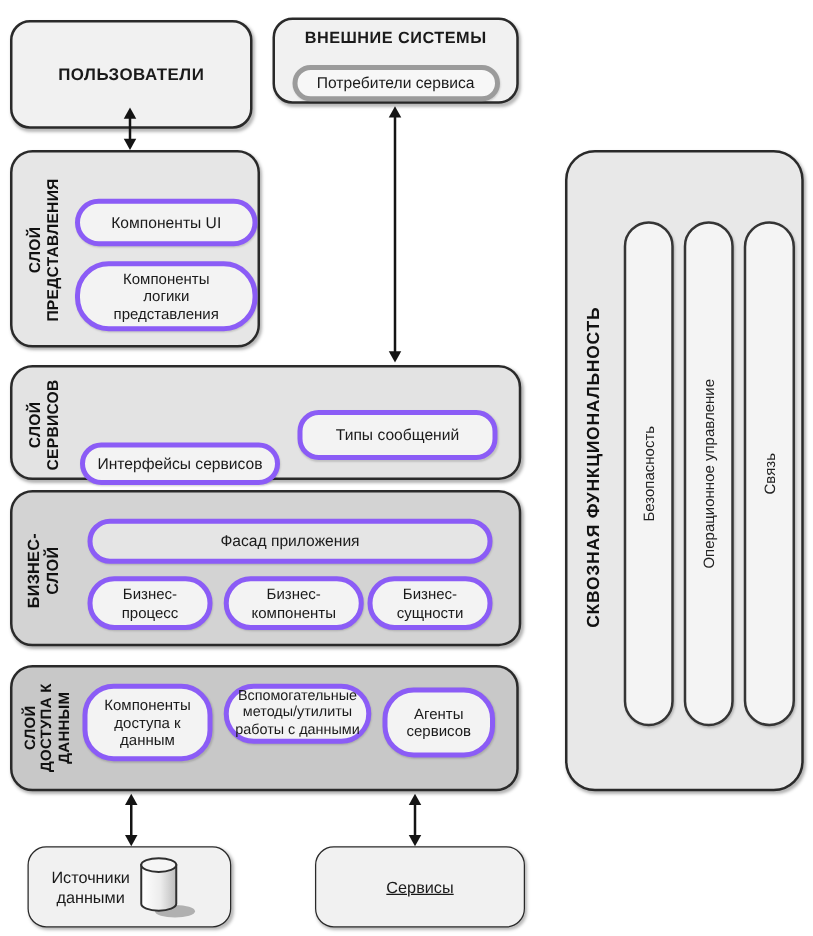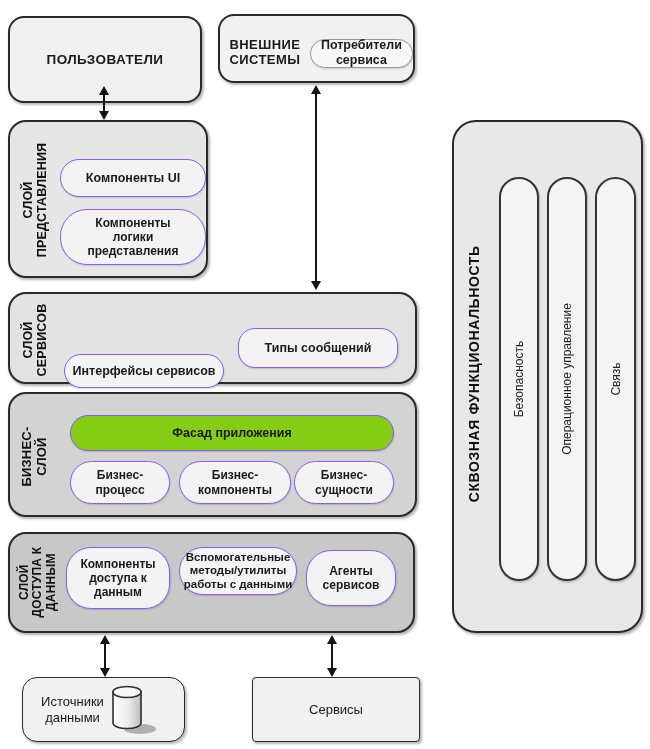--- a/index.html
+++ b/index.html
@@ -20,25 +20,24 @@
     box-shadow:1.5px 2px 2.5px rgba(0,0,0,.3);box-sizing:border-box;
   }
   
   .vlabel{
     position:absolute;transform:rotate(-90deg);text-align:center;
     font-weight:bold;font-size:12.5px;line-height:1.12;white-space:pre-line;
     letter-spacing:.2px;color:#111;
   }
   
   .pill{
-    position:absolute;background:#f3f3f3;border:1px solid #8b5cf6;border-radius:26px;
+    position:absolute;background:#f3f3f3;border:4px solid #8b5cf6;border-radius:26px;
     box-sizing:border-box;display:flex;align-items:center;justify-content:center;
     font-size:12px;line-height:1.18;text-align:center;white-space:pre-line;
     box-shadow:.5px 1px 1.5px rgba(0,0,0,.15);
-    font-weight:bold;
   }
   
   .vpill{
     position:absolute;background:#f4f4f4;border:2px solid #353535;border-radius:21px;
     box-sizing:border-box;box-shadow:1px 1.5px 2px rgba(0,0,0,.22);
   }
   .vpill-text{
     position:absolute;left:50%;top:50%;width:400px;
     transform:translate(-50%,-50%) rotate(-90deg);
     text-align:center;font-size:12px;color:#222;
@@ -61,21 +60,21 @@
 </style>
 </head>
 <body>
 
 <div id="canvas">
 
   <div class="box" style="left:8px;top:16px;width:194px;height:87px;">
     <div class="box-title">ПОЛЬЗОВАТЕЛИ</div>
   </div>
 
-  <div class="box" style="left:218px;top:14px;width:197px;height:69px;flex-direction:row;justify-content:space-between;padding-top:6px;">
+  <div class="box" style="left:218px;top:14px;width:197px;height:69px;flex-direction:column;justify-content:space-between;padding-top:6px;">
     <div class="box-title" style="font-size:13px;">ВНЕШНИЕ СИСТЕМЫ</div>
     <div class="pill" style="position:relative;margin-top:3px;width:166px;height:29px;border-radius:15px;background:#f7f7f7;border-color:#9b9b9b;font-size:12.5px;">
       <span>Потребители сервиса</span>
     </div>
   </div>
 
   <div class="arrow" style="left:103px;top:94px;height:18px;"></div>
   <div class="arrow" style="left:315px;top:93px;height:189px;"></div>
 
   <div class="layer" style="left:8px;top:120px;width:200px;height:158px;background:#e6e6e6;">
@@ -98,21 +97,21 @@
       <span>Интерфейсы сервисов</span>
     </div>
     <div class="pill" style="left:228px;top:34px;width:160px;height:40px;border-radius:17px;font-size:12.5px;">
       <span>Типы сообщений</span>
     </div>
   </div>
 
   <div class="layer" style="left:8px;top:392px;width:409px;height:125px;background:#d3d3d3;">
     <div class="vlabel" style="left:-27px;top:48px;width:104px;font-size:13px;">БИЗНЕС-
 СЛОЙ</div>
-    <div class="pill" style="left:60px;top:21px;width:324px;height:36px;border-radius:18px;background:#84cc16;font-size:12.5px;">
+    <div class="pill" style="left:60px;top:21px;width:324px;height:36px;border-radius:18px;background:#e5e5e5;font-size:12.5px;">
       <span>Фасад приложения</span>
     </div>
     <div class="pill" style="left:60px;top:67px;width:100px;height:43px;border-radius:22px;">
       <span>Бизнес-
 процесс</span>
     </div>
     <div class="pill" style="left:169px;top:67px;width:112px;height:43px;border-radius:22px;">
       <span>Бизнес-
 компоненты</span>
     </div>
@@ -157,21 +156,21 @@
             <stop offset="1" stop-color="#bcbcbc"></stop>
           </linearGradient>
         </defs>
         <ellipse cx="32" cy="47" rx="16" ry="5" fill="#9a9a9a" opacity="0.75"></ellipse>
         <path d="M5 10 L5 41 A14 5.5 0 0 0 33 41 L33 10 Z" fill="url(#cylg)" stroke="#2f2f2f" stroke-width="1.6"></path>
         <ellipse cx="19" cy="10" rx="14" ry="5.5" fill="#f6f6f6" stroke="#2f2f2f" stroke-width="1.6"></ellipse>
       </svg>
     </div>
   </div>
 
-  <div class="box" style="left:252px;top:677px;width:168px;height:65px;border-radius:4px;border-width:1.6px;">
+  <div class="box" style="left:252px;top:677px;width:168px;height:65px;border-radius:15px;border-width:1.6px;text-decoration:underline;">
     <div class="plain-text">Сервисы</div>
   </div>
 
   <div class="layer" style="left:452px;top:120px;width:191px;height:513px;border-radius:24px;background:#e8e8e8;">
     <div class="vlabel" style="left:-194px;top:244px;width:430px;font-size:14px;letter-spacing:.6px;">СКВОЗНАЯ ФУНКЦИОНАЛЬНОСТЬ</div>
     <div class="vpill" style="left:45px;top:55px;width:40px;height:404px;">
       <div class="vpill-text">Безопасность</div>
     </div>
     <div class="vpill" style="left:93px;top:55px;width:40px;height:404px;">
       <div class="vpill-text">Операционное управление</div>

